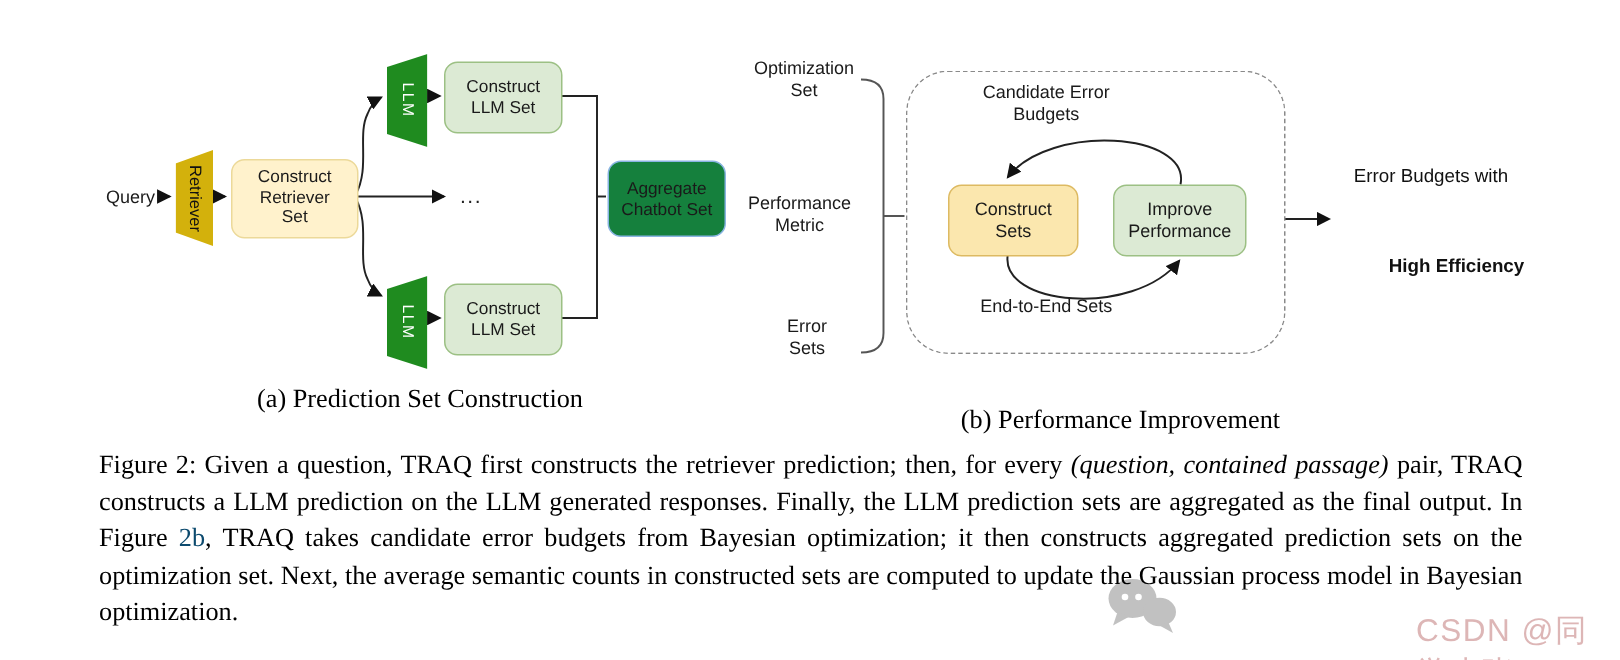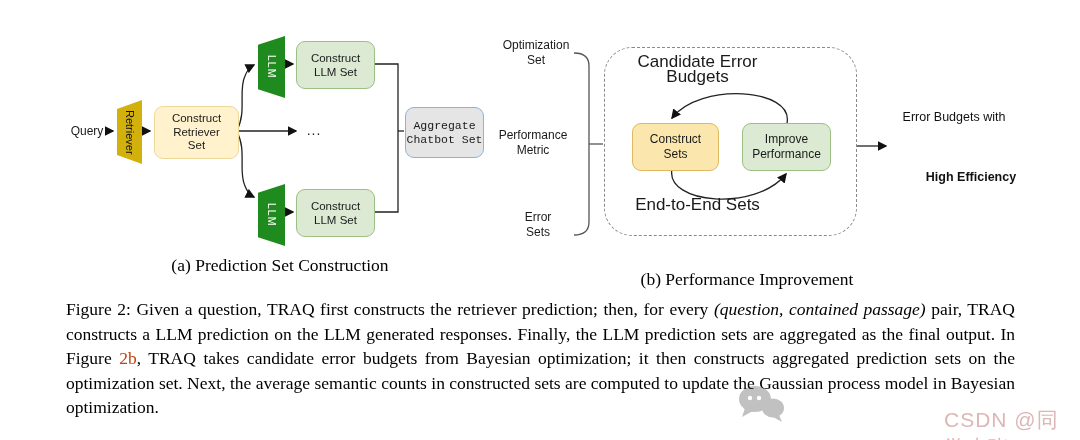--- a/index.html
+++ b/index.html
@@ -14,37 +14,37 @@
   .lbl{font-size:12px;color:#1a1a1a;text-align:center;}
   .trap{clip-path:polygon(0 14%,100% 0%,100% 100%,0 86%);}
   .trap-gold{background:#d3b10c;}
   .trap-green{background:#1f8b1f;}
   .vtext{writing-mode:vertical-rl;text-orientation:mixed;}
   .retriever-text{font-size:11px;color:#111;}
   .llm-text{font-size:10.5px;color:#fff;letter-spacing:1px;}
   .node{border-radius:9px;font-size:11.5px;line-height:13.5px;color:#1a1a1a;}
   .node-yellow{background:#fff2cc;border:1px solid #ecd999;}
   .node-green{background:#dcead4;border:1px solid #9cc084;}
-  .node-blue{background:#e5e5e5;border:1px solid #89b4e2;font-family:Liberation Mono, monospace;}
+  .node-blue{background:#15803d;border:1px solid #89b4e2;}
   .node-amber{background:#fbe7ae;border:1px solid #ddba62;}
   .dots{font-size:14px;letter-spacing:1px;color:#222;}
 
   
   .dashed-box{border:1.5px dashed #8a8a8a;border-radius:28px;}
-  .loop-lbl{font-size:17px;line-height:15px;color:#1a1a1a;}
+  .loop-lbl{font-size:12px;line-height:15px;color:#1a1a1a;}
   .out-lbl{font-size:12.5px;line-height:16px;color:#111;}
   .out-lbl b{font-weight:bold;margin-left:34px;}
 
   
   .subcap{font-family:"Liberation Serif","DejaVu Serif",serif;font-size:17.5px;color:#000;}
   #figure-caption{left:66px;top:297px;width:949px;
       font-family:"Liberation Serif","DejaVu Serif",serif;
       font-size:17.5px;line-height:24.6px;color:#000;text-align:justify;z-index:2;}
   #figure-caption .seg-italic{font-style:italic;}
-  #figure-caption .seg-link{color:#c2410c;}
+  #figure-caption .seg-link{color:#0c4a6e;}
 
   
   .wm{z-index:1;pointer-events:none;}
   #wm-wechat{left:788px;top:382px;font-size:29px;letter-spacing:3px;
       color:rgba(150,150,150,0.52);font-weight:bold;}
   #wm-csdn{left:944px;top:406px;font-size:21px;letter-spacing:1px;
       color:rgba(216,172,172,0.88);}
 </style>
 </head>
 <body>

